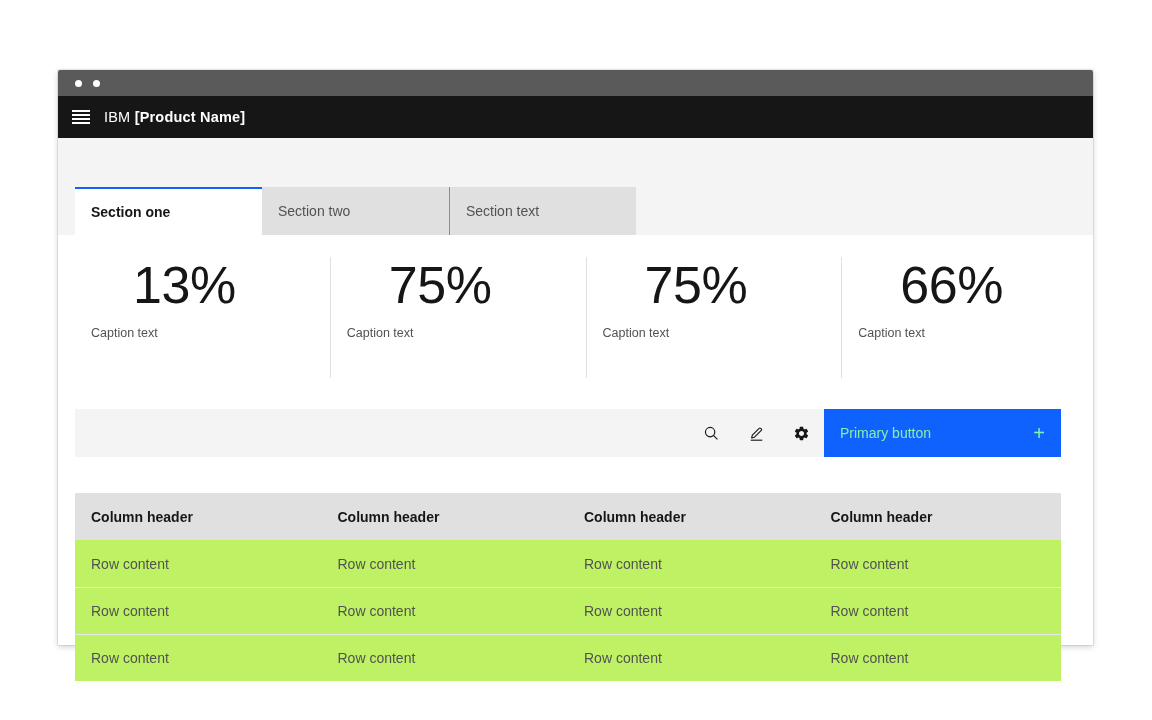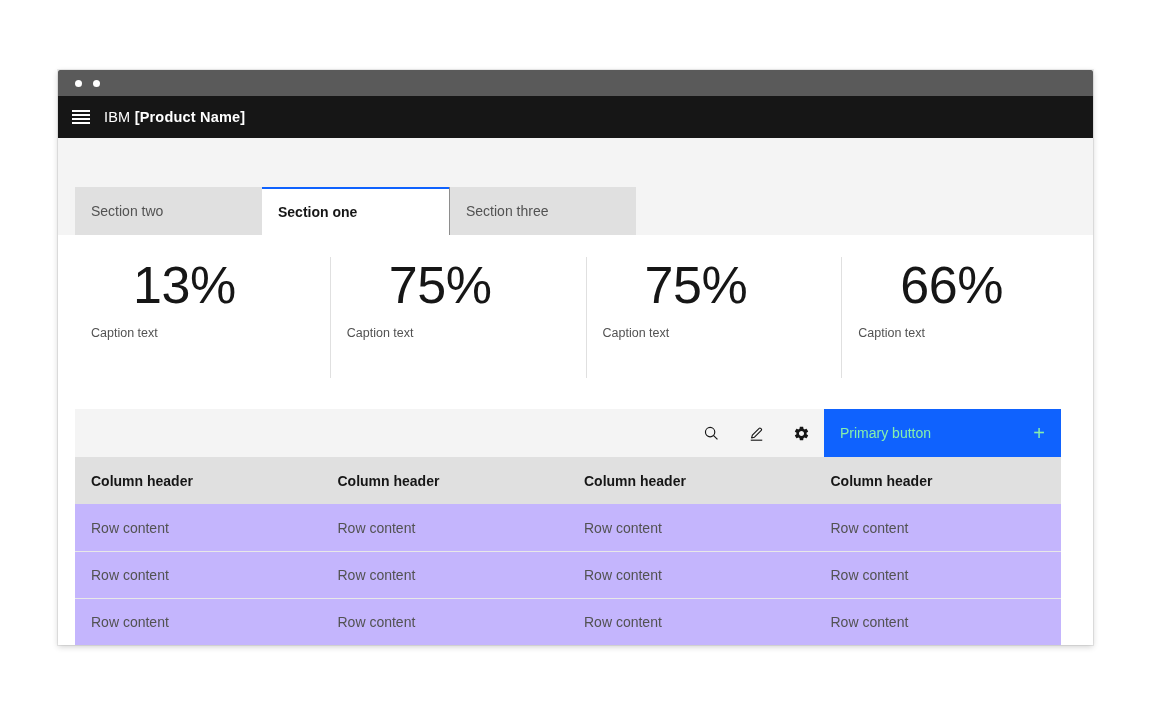--- a/index.html
+++ b/index.html
@@ -48,23 +48,23 @@
   .toolbar { height:48px; background:#f4f4f4; display:flex; align-items:center; }
   .toolbar-spacer { flex:1; }
   .icon-btn { width:45px; height:48px; display:flex; align-items:center;
               justify-content:center; cursor:pointer; }
   .icon-btn svg { display:block; }
   .primary-btn { width:237px; height:48px; background:#0f62fe; color:#86efac;
                  display:flex; align-items:center; justify-content:space-between;
                  padding:0 16px; font-size:14px; border:none; cursor:pointer; }
   .plus-glyph { font-size:20px; font-weight:300; line-height:1; }
 
-  .thead { display:flex; height:47px; background:#e0e0e0; align-items:center; }
+  .thead { display:flex; height:47px; background:#e0e0e0; align-items:center;margin-top:36px; }
   .th { width:25%; padding-left:16px; font-weight:bold; font-size:14px; color:#161616; }
-  .trow { display:flex; height:47px; background:#c4b5fd; align-items:center; }
+  .trow { display:flex; height:47px; background:#bef264; align-items:center; }
   .trow.sep { border-top:1px solid #e8e8e8; }
   .td { width:25%; padding-left:16px; font-size:14px; color:#525252; }
 </style>
 </head>
 <body>
 
 <div class="window">
 
   <div class="titlebar">
     <span class="dot"></span>
@@ -81,28 +81,28 @@
       </span>
     </div>
     <div class="brand">
       <span>IBM</span>
       <span class="bold">[Product Name]</span>
     </div>
   </div>
 
   <div class="tabstrip">
     <div class="tabs">
+      <div class="tab active">
+        <span>Section one</span>
+      </div>
       <div class="tab inactive">
         <span>Section two</span>
       </div>
-      <div class="tab active">
-        <span>Section one</span>
-      </div>
       <div class="tab inactive divided">
-        <span>Section three</span>
+        <span>Section text</span>
       </div>
     </div>
   </div>
 
   <div class="stats">
     <div class="stat">
       <div class="stat-value">13%</div>
       <div class="stat-caption">Caption text</div>
     </div>
     <div class="stat">

